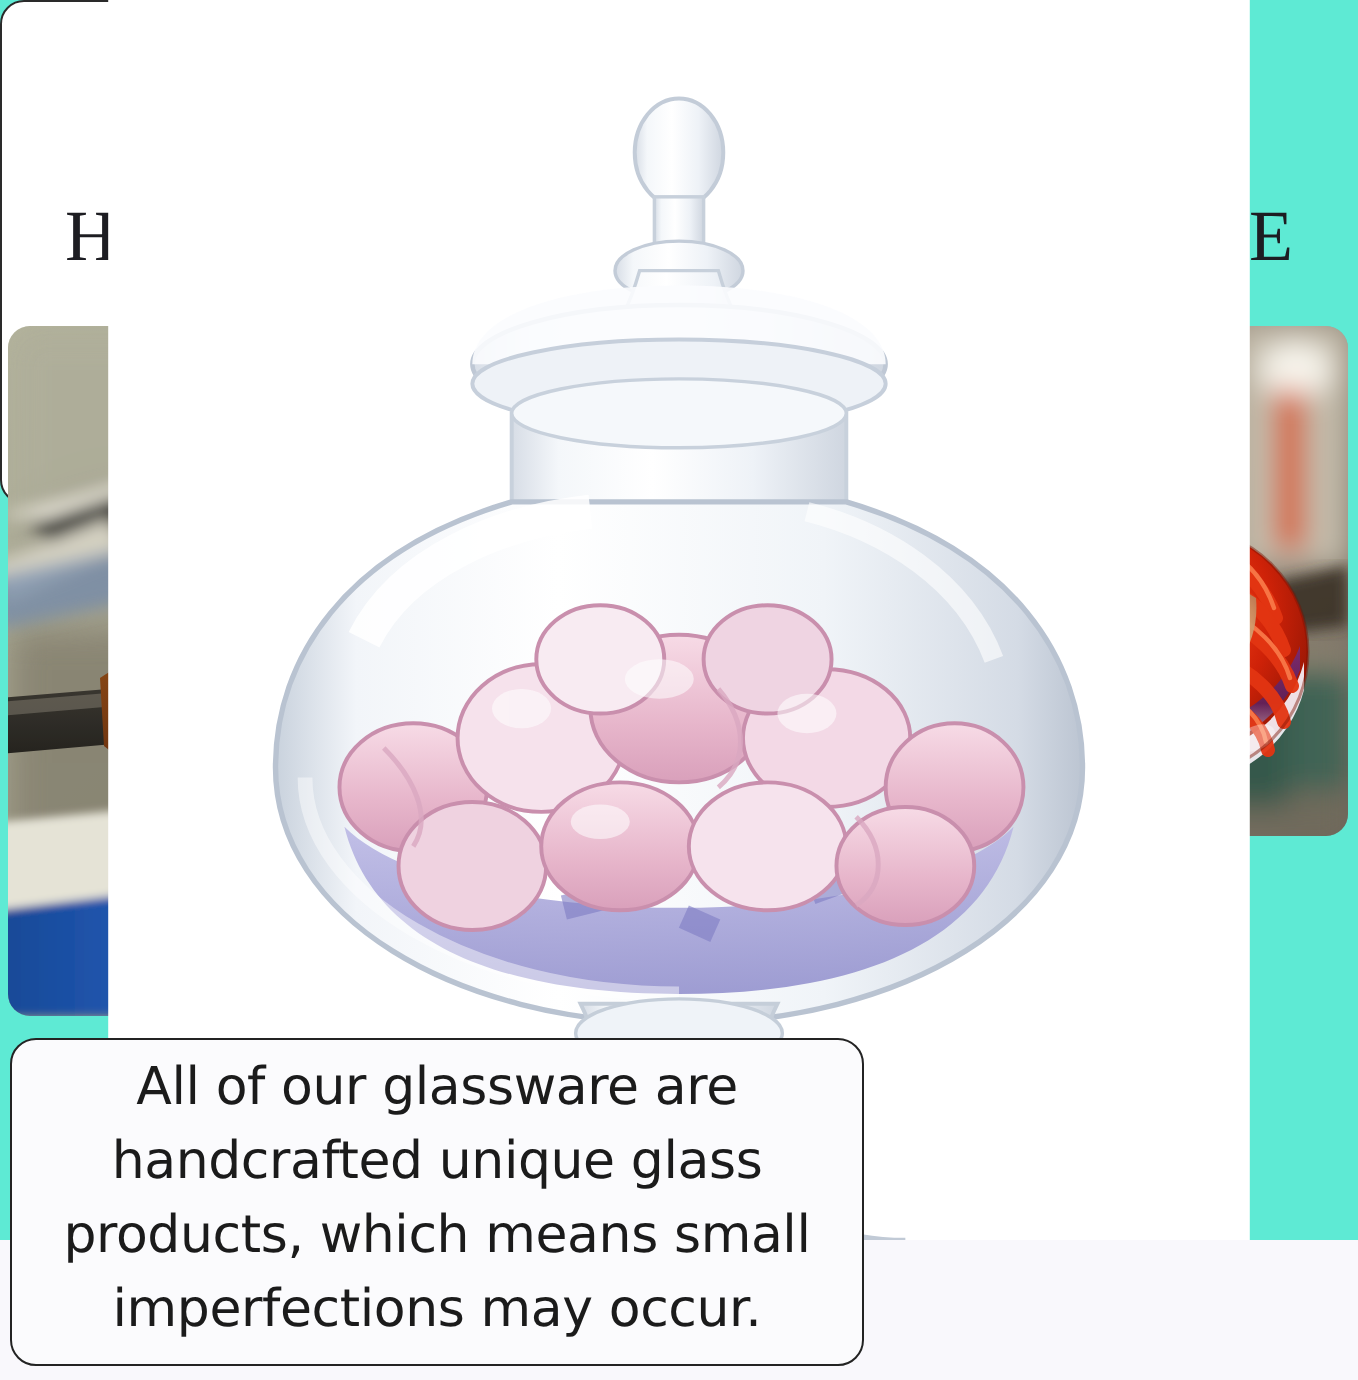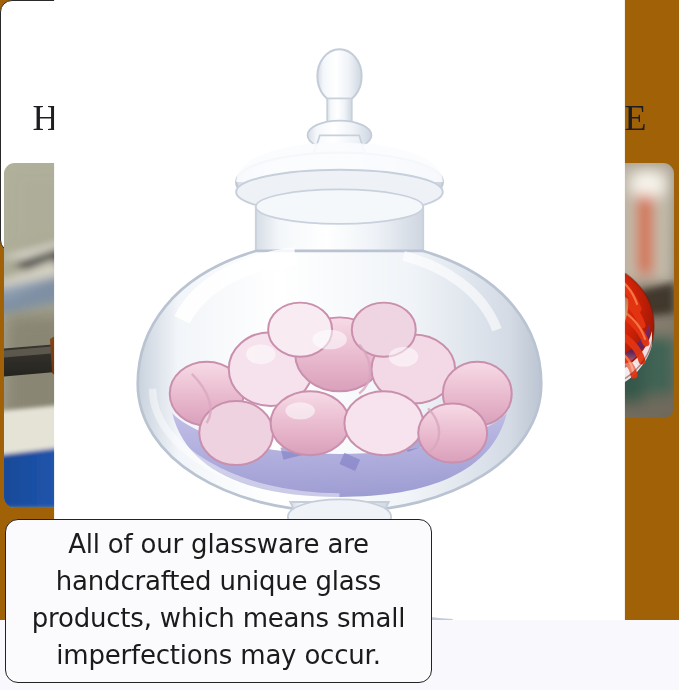--- a/index.html
+++ b/index.html
@@ -10,21 +10,21 @@
     width: 679px;
     height: 690px;
     background: #f9f8fc;
     font-family: "Liberation Sans", sans-serif;
     overflow: hidden;
   }
   .page {
     position: relative;
     width: 679px;
     height: 620px;
-    background: #a16207;
+    background: #5eead4;
   }
 
   
   .brand {
     position: absolute;
     left: 0; top: 12px;
     width: 679px;
     height: 62px;
     display: flex;
     align-items: center;

